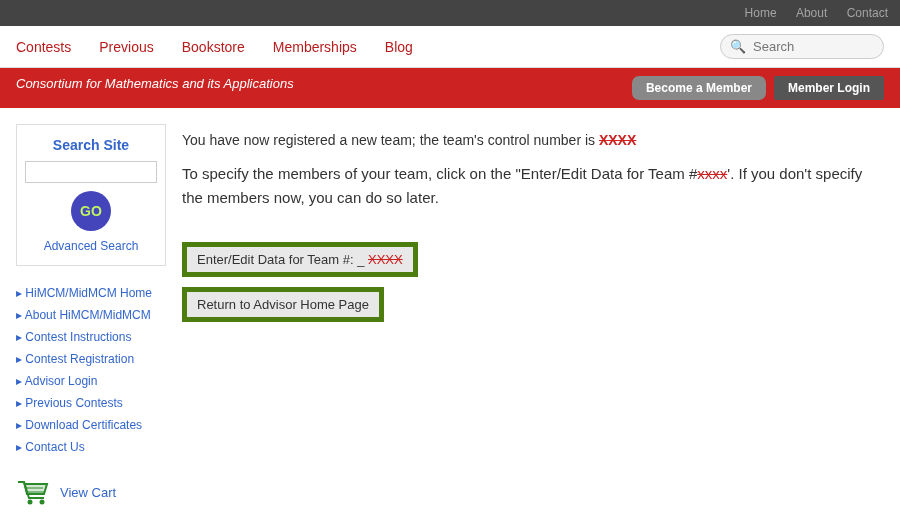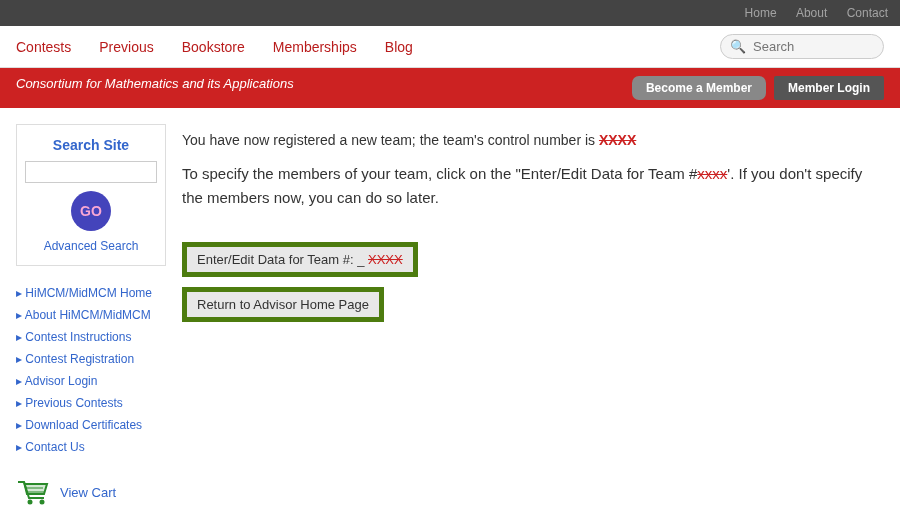--- a/index.html
+++ b/index.html
@@ -147,21 +147,21 @@
       border: 1px solid #ccc;
       padding: 3px 5px;
       font-size: 12px;
       margin-bottom: 8px;
     }
     .go-button {
       width: 40px;
       height: 40px;
       border-radius: 50%;
       background: #4444bb;
-      color: #f9a8d4;
+      color: #bef264;
       border: none;
       font-size: 14px;
       font-weight: bold;
       cursor: pointer;
       display: flex;
       align-items: center;
       justify-content: center;
       margin: 0 auto 8px;
     }
     .advanced-search-link {

